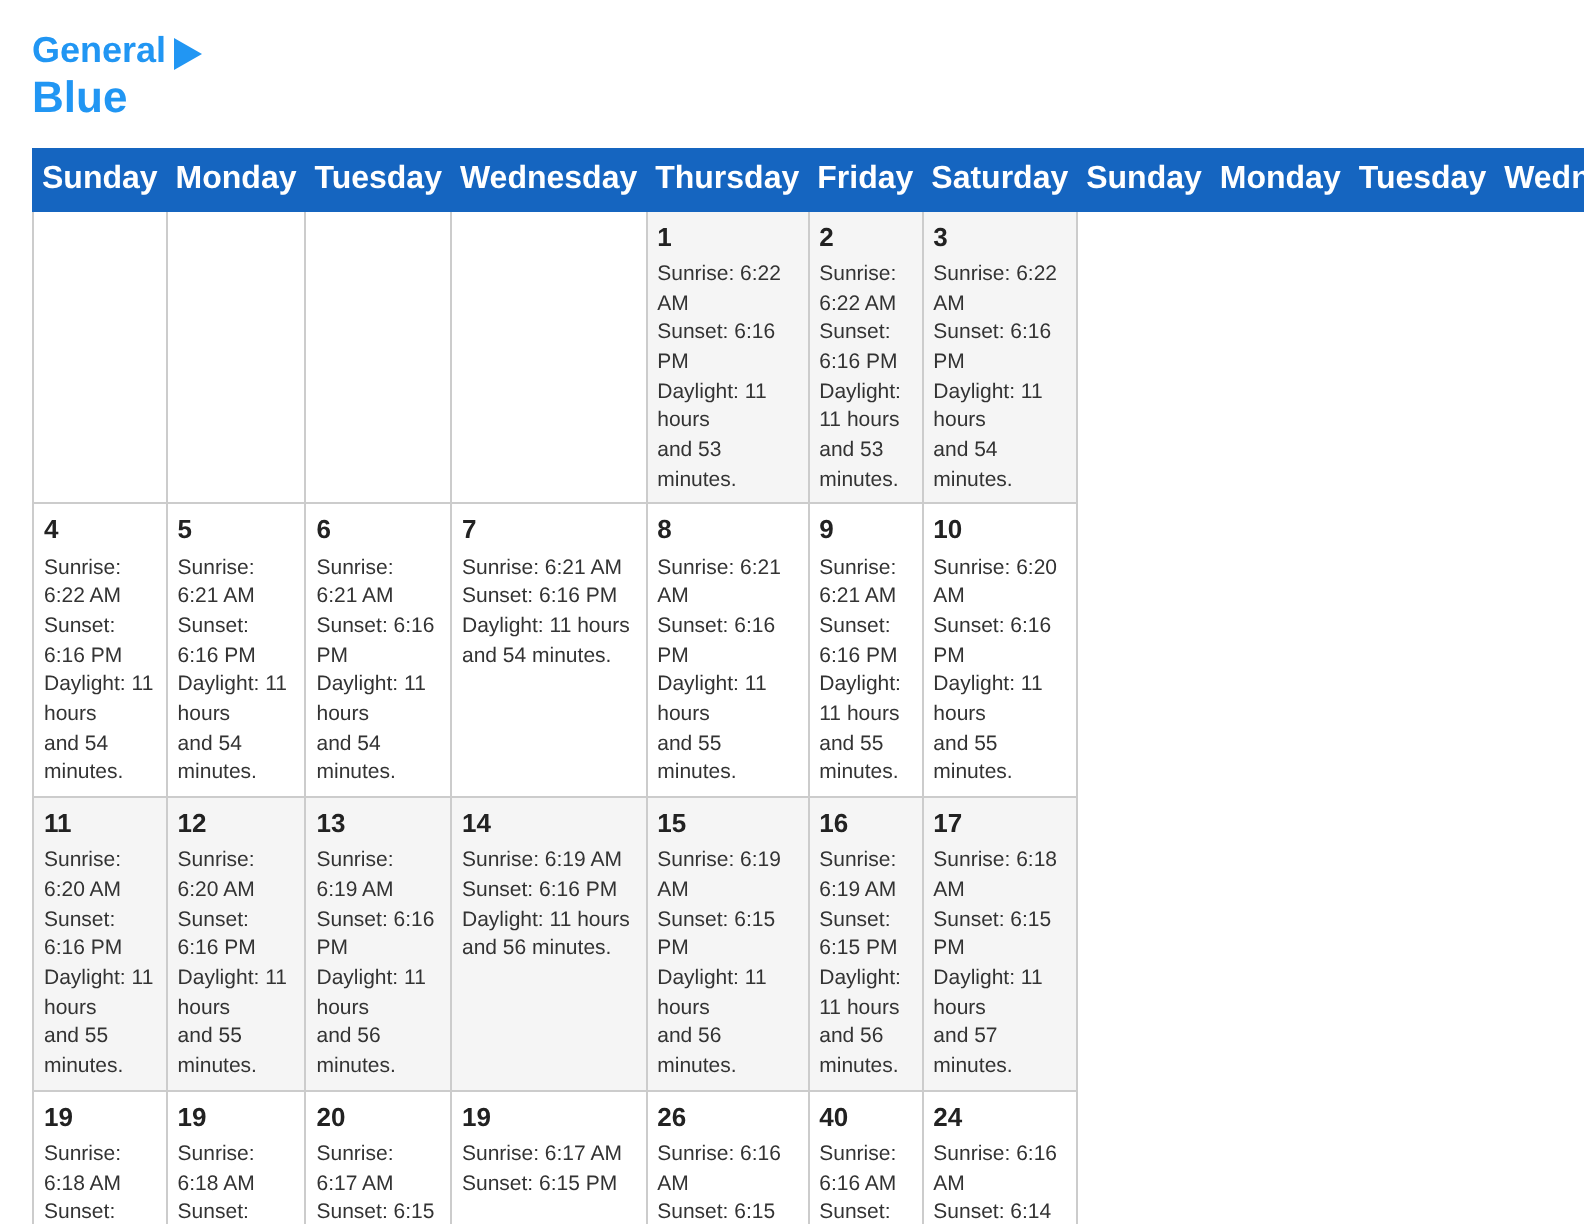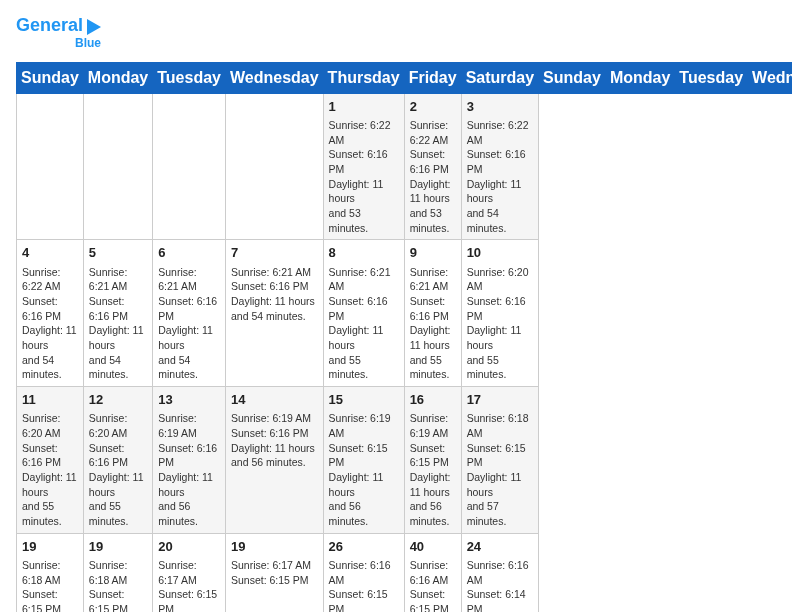--- a/index.html
+++ b/index.html
@@ -34,21 +34,20 @@
       height: 0;
       border-left: 14px solid #2196F3;
       border-top: 8px solid transparent;
       border-bottom: 8px solid transparent;
       margin-left: 4px;
       margin-top: 2px;
     }
     .logo-wrapper {
       display: flex;
       flex-direction: column;
-      text-align: right;
     }
     .logo-row {
       display: flex;
       align-items: center;
     }
     .title-area {
       text-align: right;
     }
     .month-title {
       font-size: 36px;
@@ -109,21 +108,21 @@
 
 <div class="header-area">
   <div class="logo">
     <div class="logo-wrapper">
       <div class="logo-row">
         <span class="logo-text">
           <span>General</span>
         </span>
         <div class="logo-icon"></div>
       </div>
-      <div style="font-size:12px;font-weight:bold;color:#2196F3;margin-left:0;">Blue</div>
+      <div style="font-size:22px;font-weight:bold;color:#2196F3;margin-left:0;">Blue</div>
     </div>
   </div>
   <div class="title-area">
     <div class="month-title"></div>
     <div class="location"></div>
   </div>
 </div>
 
 <table>
   <thead>

